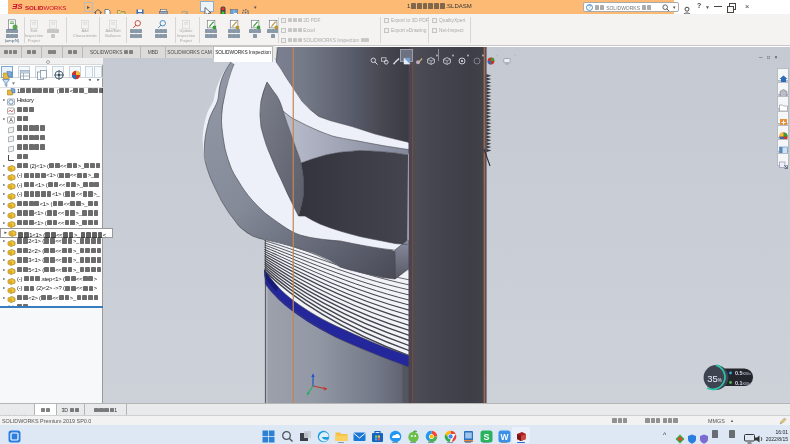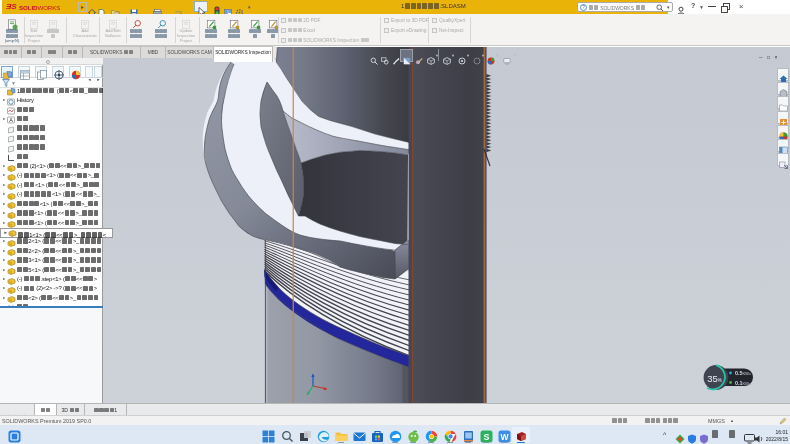--- a/index.html
+++ b/index.html
@@ -1,19 +1,19 @@
 <!DOCTYPE html>
 <html><head><meta charset="utf-8">
 <style>
 * { margin:0; padding:0; box-sizing:border-box; }
 body { font-family:"Liberation Sans",sans-serif; width:790px; height:444px; overflow:hidden; }
 #screen { position:relative; width:790px; height:444px; background:#fff; }
 .c { display:inline-block; width:0.82em; height:0.92em; margin:0 0.08em; margin-bottom:-0.08em; background:currentColor; opacity:0.62; border-radius:0.4px; }
 
-#titlebar { position:absolute; left:2px; top:0; width:666px; height:14px; background:#eab308; }
+#titlebar { position:absolute; left:8px; top:0; width:666px; height:14px; background:#fdba74; }
 
 #ribbon { position:absolute; left:0; top:14px; width:790px; height:32px; background:#f4f3f2; border-bottom:1px solid #c9c7c5; }
 .rbtn { position:absolute; top:2px; width:26px; text-align:center; color:#47617a; }
 .rbtn.dis { color:#a9a9a9; }
 .ric { height:12px; }
 .rbtn.dis .ric { filter:grayscale(1); opacity:0.55; }
 .rlb { font-size:4px; line-height:4.8px; margin-top:1px; }
 .exp { position:absolute; font-size:4.8px; color:#ababab; white-space:nowrap; }
 .expic { display:inline-block; width:5px; height:5px; border:1px solid #c5c5c5; background:#eee; margin-right:2px; vertical-align:-1px; }
 .rsep { position:absolute; top:3px; width:1px; height:26px; background:#d8d6d4; }

